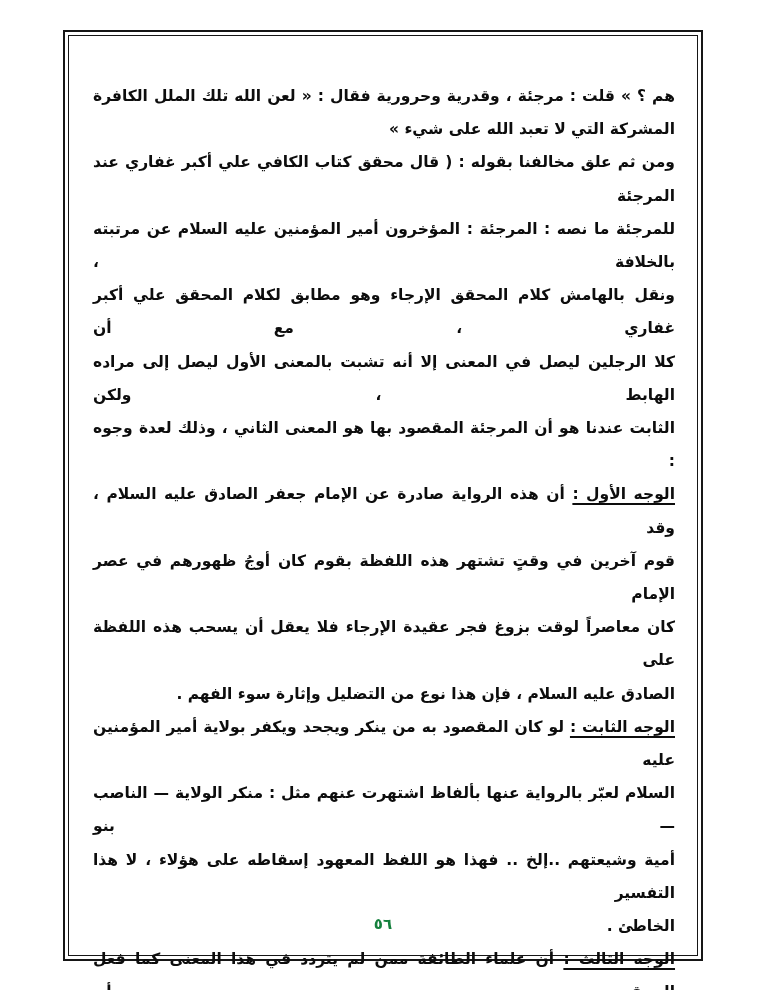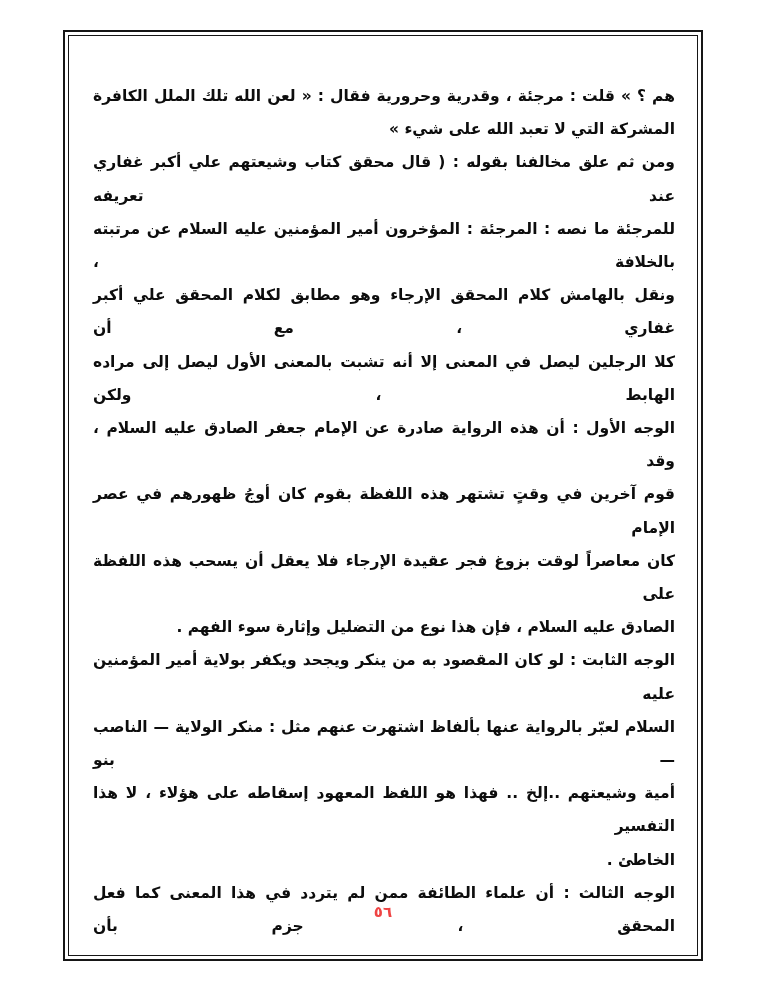--- a/index.html
+++ b/index.html
@@ -44,49 +44,51 @@
   }
   .line {
     line-height: 33.2px;
     min-height: 33.2px;
   }
   .line.j {
     text-align: justify;
     text-align-last: justify;
   }
   .u {
+    text-decoration: underline;
     text-underline-offset: 4px;
     text-decoration-thickness: 1.5px;
   }
   .page-number {
     position: absolute;
-    bottom: 34px;
+    bottom: 22px;
     left: 0;
     width: 100%;
     text-align: center;
     font-family: "DejaVu Sans", sans-serif;
     font-weight: 700;
     font-size: 15px;
-    color: #ef4444;
+    color: #15803d;
   }
 </style>
 </head>
 <body>
 
 <div class="page">
   <div class="frame">
     <div class="frame-inner">
 
       <div class="text-block">
         <div class="line j">هم ؟ » قلت : مرجئة ، وقدرية وحرورية فقال : « لعن الله تلك الملل الكافرة</div>
         <div class="line e">المشركة التي لا تعبد الله على شيء »</div>
-        <div class="line j">ومن ثم علق مخالفنا بقوله : ( قال محقق كتاب وشيعتهم علي أكبر غفاري عند تعريفه</div>
+        <div class="line j">ومن ثم علق مخالفنا بقوله : ( قال محقق كتاب الكافي علي أكبر غفاري عند المرجئة</div>
         <div class="line j">للمرجئة ما نصه : المرجئة : المؤخرون أمير المؤمنين عليه السلام عن مرتبته بالخلافة ،</div>
         <div class="line j">ونقل بالهامش كلام المحقق الإرجاء وهو مطابق لكلام المحقق علي أكبر غفاري ، مع أن</div>
         <div class="line j">كلا الرجلين ليصل في المعنى إلا أنه تشبت بالمعنى الأول ليصل إلى مراده الهابط ، ولكن</div>
+        <div class="line j">الثابت عندنا هو أن المرجئة المقصود بها هو المعنى الثاني ، وذلك لعدة وجوه :</div>
 
         <div class="line j">
           <span class="u">الوجه الأول :</span>
           <span>أن هذه الرواية صادرة عن الإمام جعفر الصادق عليه السلام ، وقد</span>
         </div>
 
         <div class="line j">قوم آخرين في وقتٍ تشتهر هذه اللفظة بقوم كان أوجُ ظهورهم في عصر الإمام</div>
         <div class="line j">كان معاصراً لوقت بزوغ فجر عقيدة الإرجاء فلا يعقل أن يسحب هذه اللفظة على</div>
         <div class="line e">الصادق عليه السلام ، فإن هذا نوع من التضليل وإثارة سوء الفهم .</div>
 

